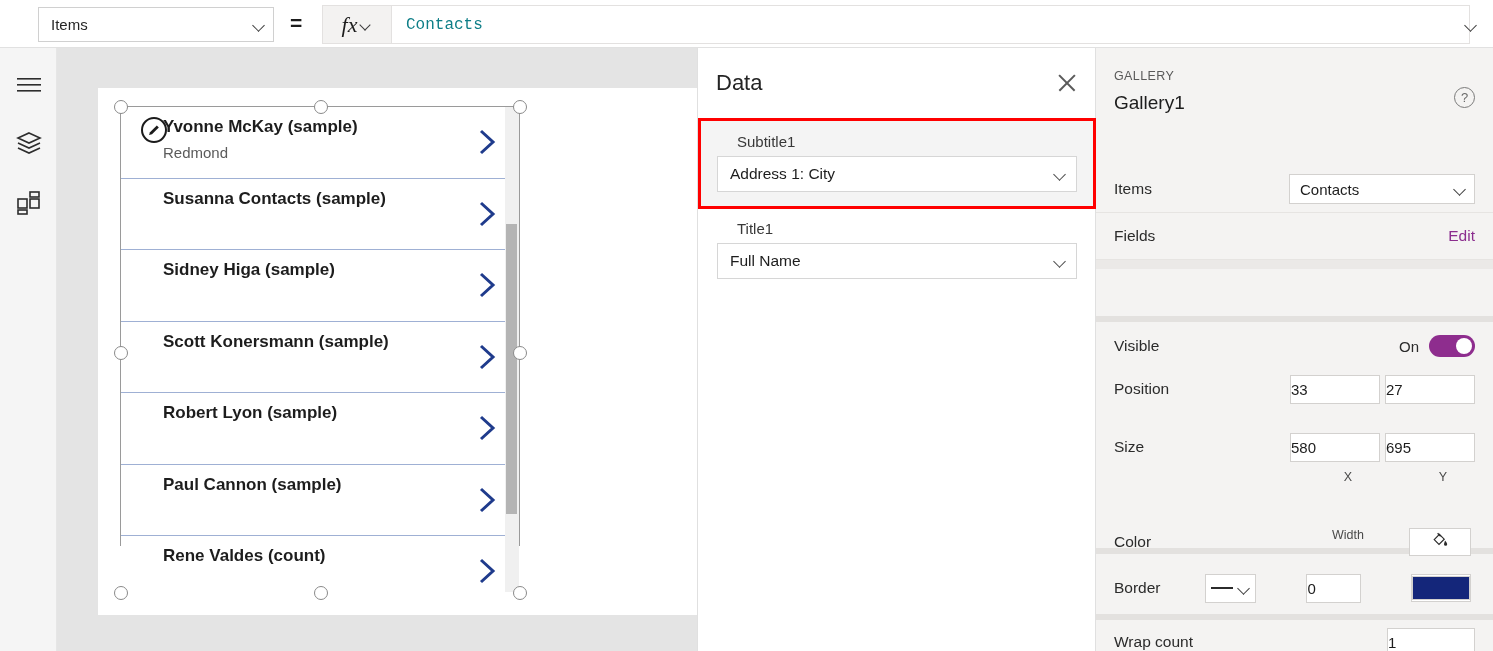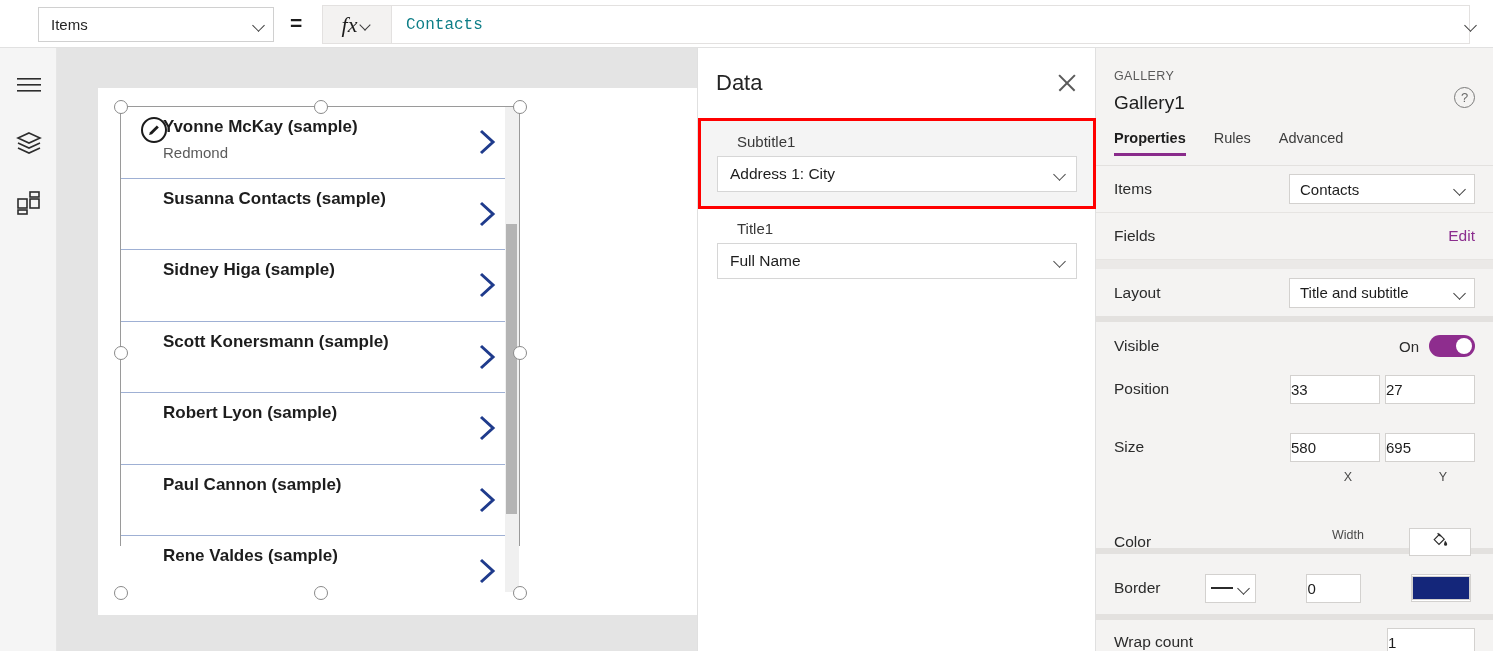--- a/index.html
+++ b/index.html
@@ -341,21 +341,21 @@
                   <polyline points="4,4 16,15 4,26" fill="none" stroke="#1f3b8c" stroke-width="3"></polyline>
                 </svg></div>
             </div>
             <div class="gal-item">
               <div class="gal-title">Paul Cannon (sample)</div>
               <div class="gal-arrow"><svg width="20" height="30" viewBox="0 0 20 30">
                   <polyline points="4,4 16,15 4,26" fill="none" stroke="#1f3b8c" stroke-width="3"></polyline>
                 </svg></div>
             </div>
             <div class="gal-item">
-              <div class="gal-title">Rene Valdes (sample)</div>
+              <div class="gal-title">Rene Valdes (count)</div>
               <div class="gal-arrow"><svg width="20" height="30" viewBox="0 0 20 30">
                   <polyline points="4,4 16,15 4,26" fill="none" stroke="#1f3b8c" stroke-width="3"></polyline>
                 </svg></div>
             </div>
           </div>
 
         <div class="gal-scroll-track">
           <div class="gal-scroll-thumb" id="gal-thumb" style="height: 290px; top: 117px;"></div>
         </div>
 
@@ -395,48 +395,36 @@
   </div>
 
   <div class="props-panel">
 
     <div class="props-head">
       <div class="props-kicker">GALLERY</div>
       <div class="props-name">Gallery1</div>
       <div class="help-icon">?</div>
     </div>
 
-    <div class="props-tabs">
-      <div class="tab active">Properties</div>
-      <div class="tab">Rules</div>
-      <div class="tab">Advanced</div>
-    </div>
 
     <div class="prow" style="top:118px; height:47px;">
       <span class="plabel">Items</span>
       <span class="pcombo">
         <span class="val">Contacts</span>
         <span class="chev"></span>
       </span>
     </div>
 
     <div class="prow" style="top:165px; height:47px;">
       <span class="plabel">Fields</span>
       <span class="edit-link">Edit</span>
     </div>
 
     <div class="sep-band" style="top:212px;"></div>
 
-    <div class="prow" style="top:221px; height:47px; border-bottom:none;">
-      <span class="plabel">Layout</span>
-      <span class="pcombo">
-        <span class="val">Title and subtitle</span>
-        <span class="chev"></span>
-      </span>
-    </div>
 
     <div class="sep-band" style="top:268px; height:6px; background:#e3e1df;"></div>
 
     <div class="prow" style="top:274px; height:48px; border-bottom:none;">
       <span class="plabel">Visible</span>
       <span class="toggle-on-label">On</span>
       <span class="toggle">
           <span class="knob"></span>
         </span>
     </div>

